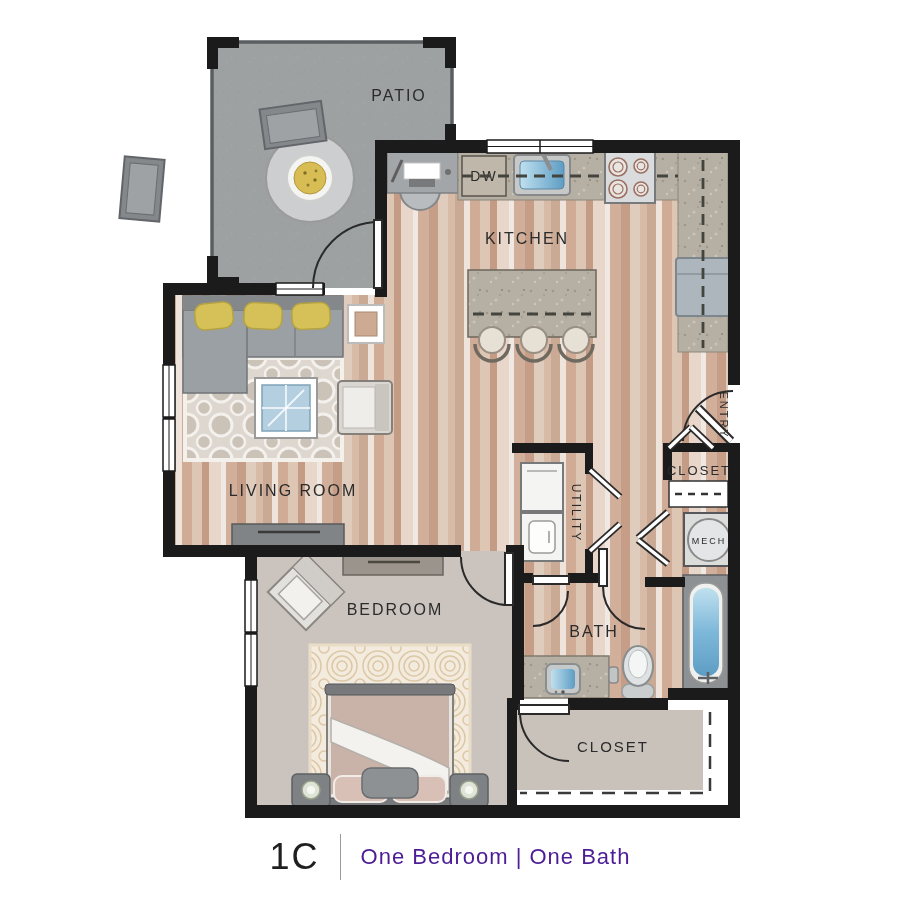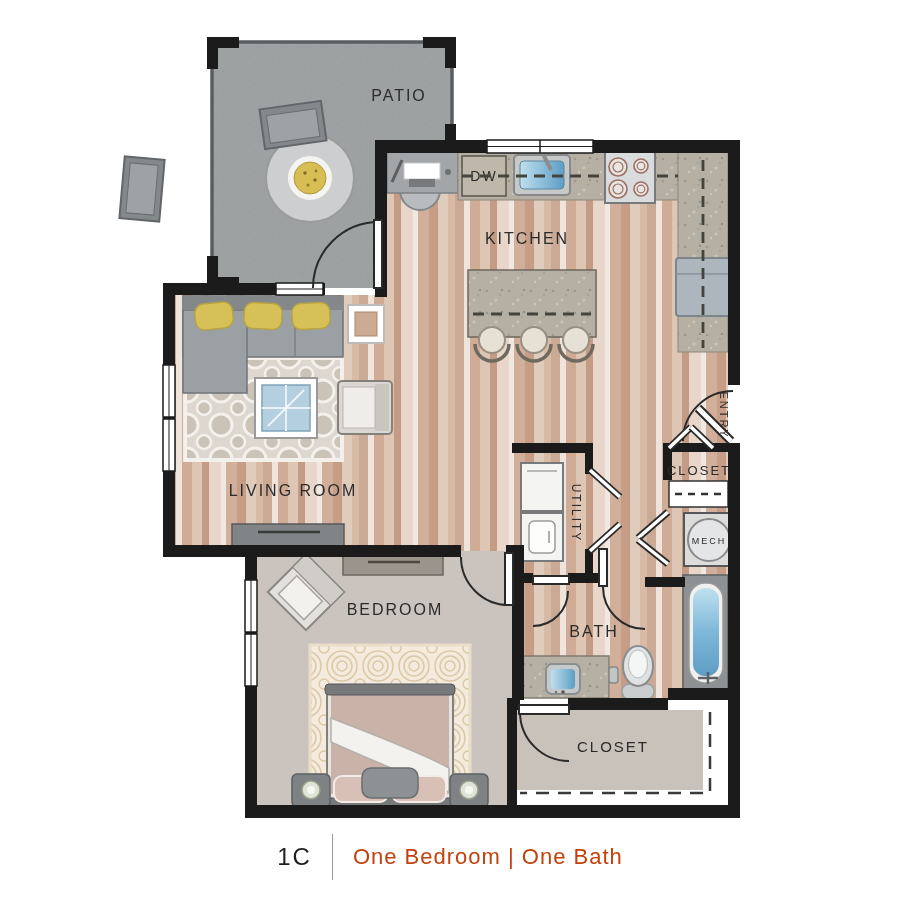--- a/index.html
+++ b/index.html
@@ -2,24 +2,24 @@
 <html><head>
 <meta charset="utf-8">
 <style>
   html,body{margin:0;padding:0;background:#ffffff;}
   .stage{position:relative;width:900px;height:900px;background:#fff;overflow:hidden;
          font-family:"Liberation Sans",sans-serif;}
   svg{position:absolute;left:0;top:0;}
   .room-label{font-family:"Liberation Sans",sans-serif;fill:#2b2b2b;letter-spacing:2px;}
   .caption{position:absolute;left:0;top:834px;width:900px;display:flex;justify-content:center;
            align-items:center;gap:20px;color:#222;}
-  .plan-code{font-size:24px;font-weight:100;letter-spacing:2px;color:#1f1f1f;
+  .plan-code{font-size:36px;font-weight:100;letter-spacing:2px;color:#1f1f1f;
              font-family:"Liberation Sans",sans-serif;}
   .caption-divider{width:1px;height:46px;background:#9a9a9a;}
-  .plan-desc{font-size:22px;font-weight:100;letter-spacing:1px;color:#c2410c;
+  .plan-desc{font-size:22px;font-weight:100;letter-spacing:1px;color:#4c1d95;
              font-family:"Liberation Sans",sans-serif;}
 </style>
 </head>
 <body>
 
 <div class="stage">
 <svg width="900" height="900" viewBox="0 0 900 900">
   <defs>
     <pattern id="wood" patternUnits="userSpaceOnUse" width="96" height="96">
       <rect width="96" height="96" fill="#d4b6a2"></rect>

